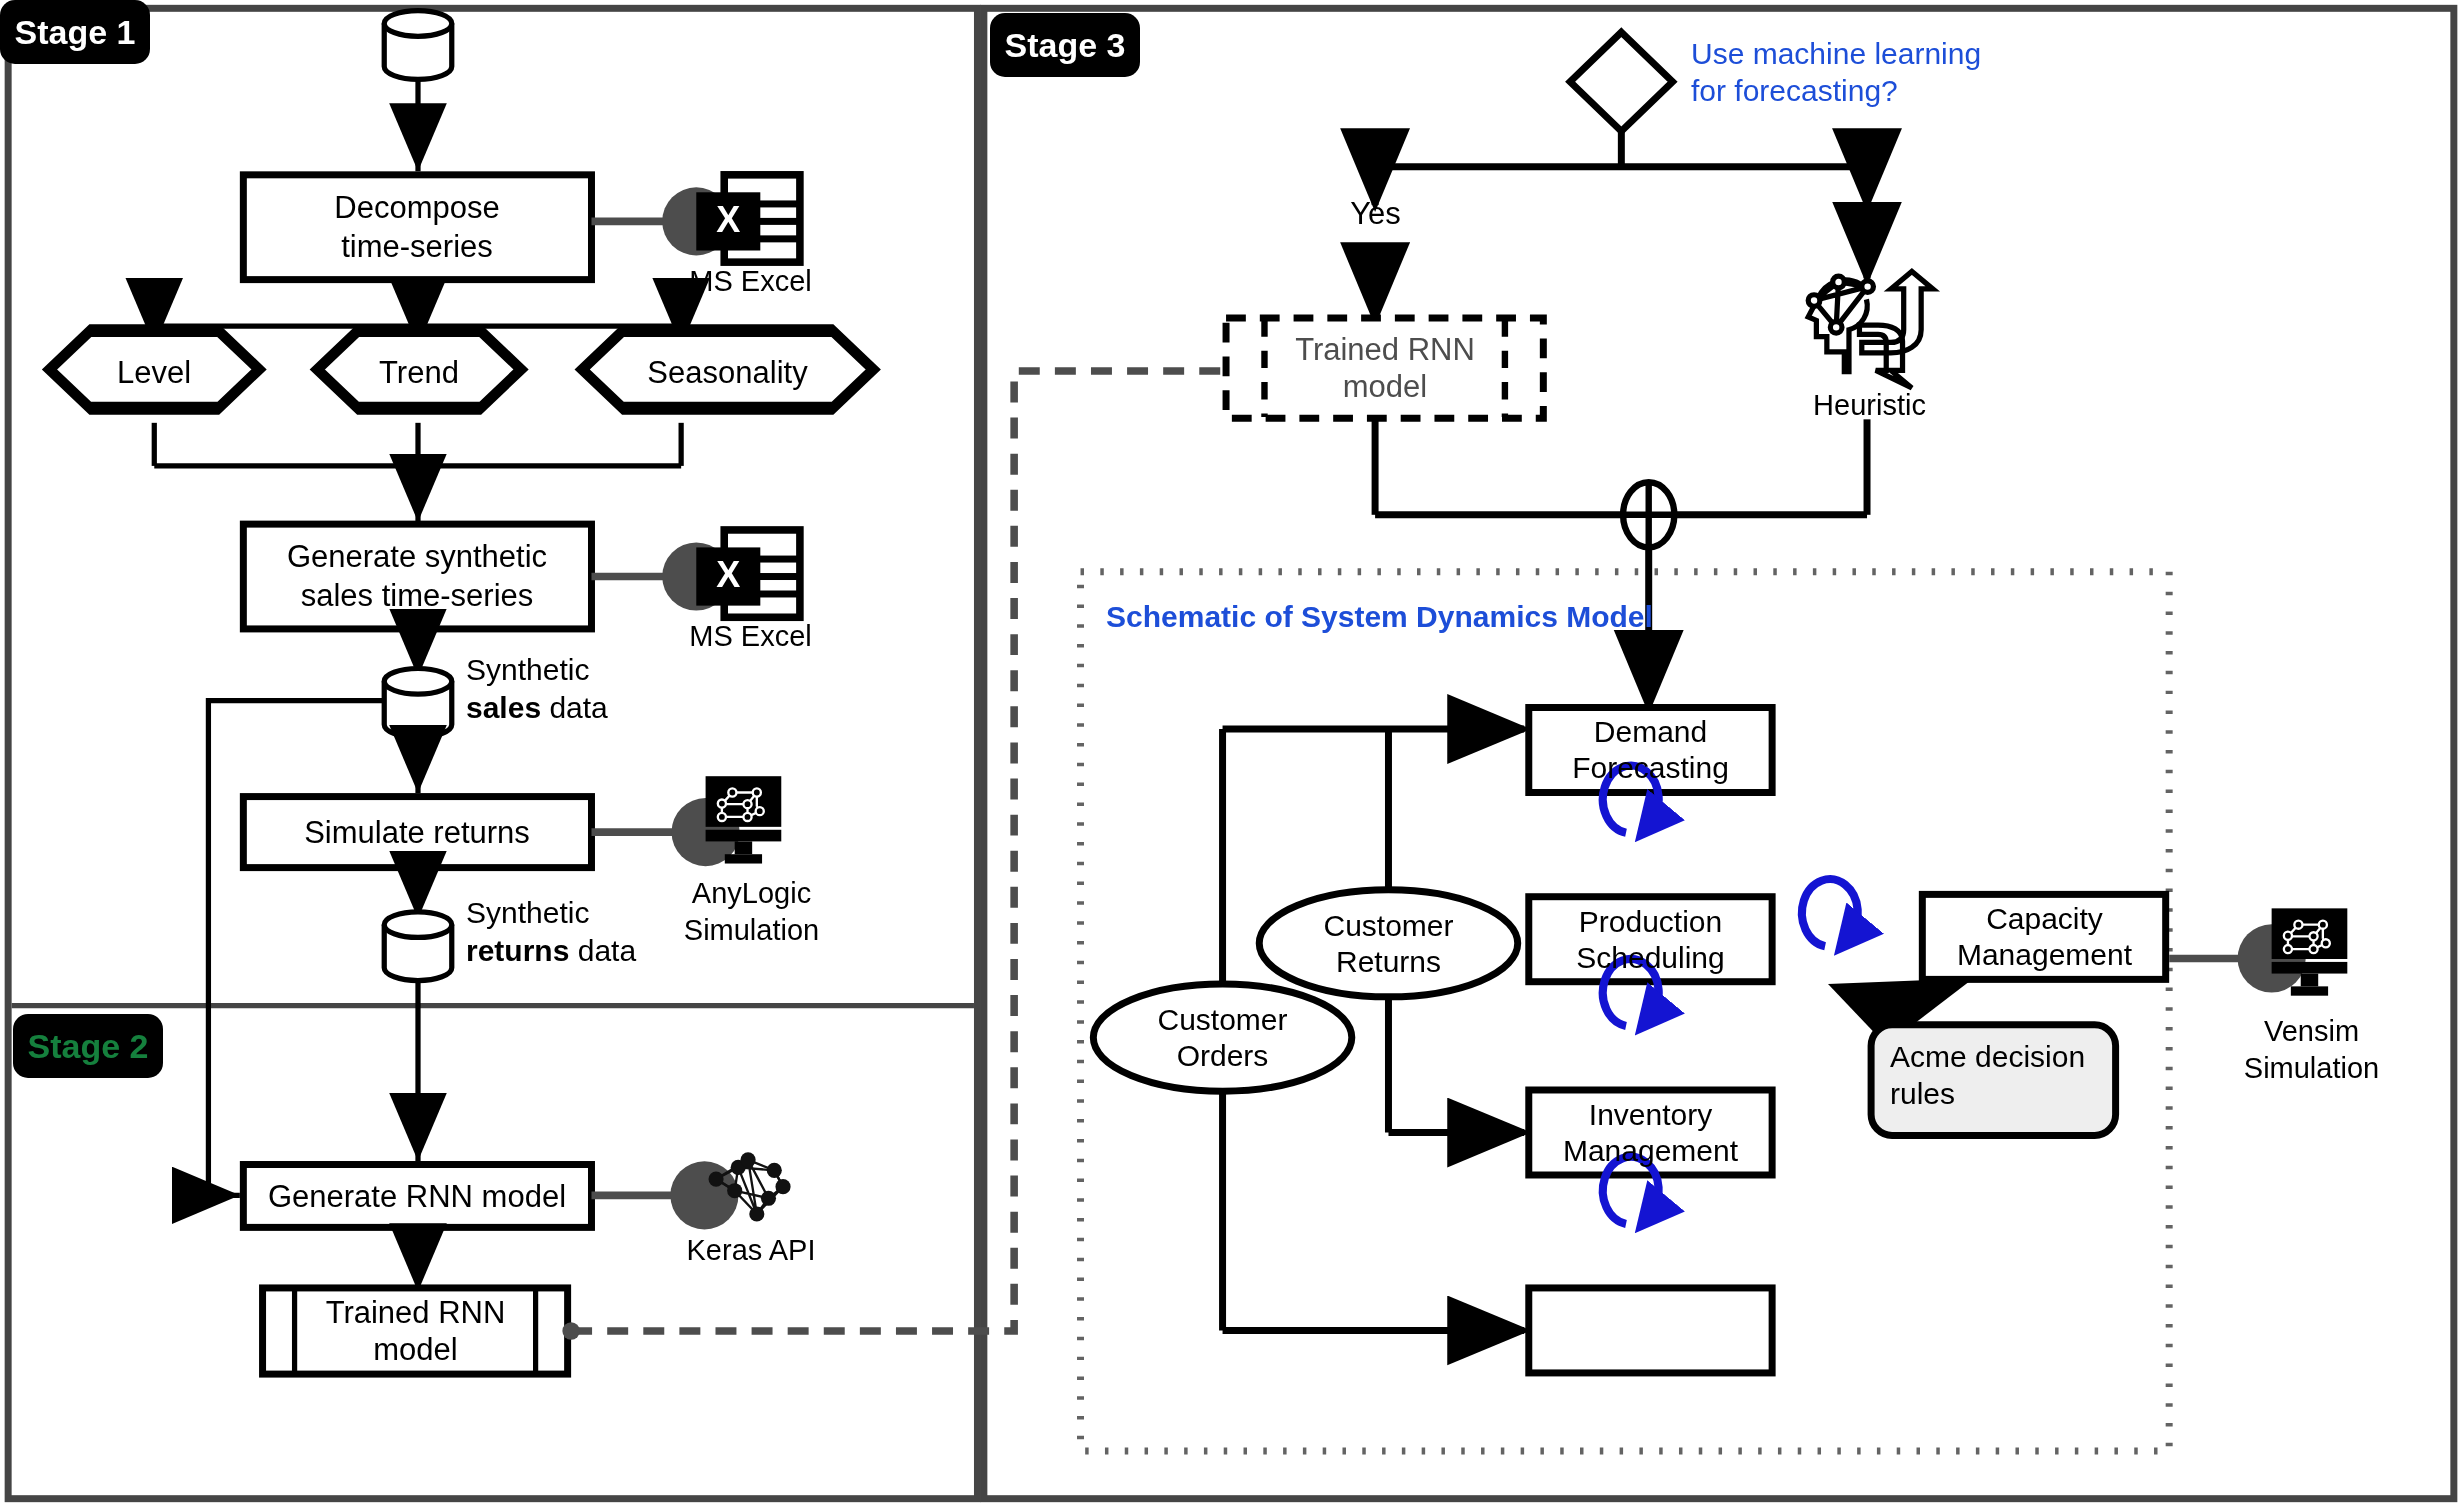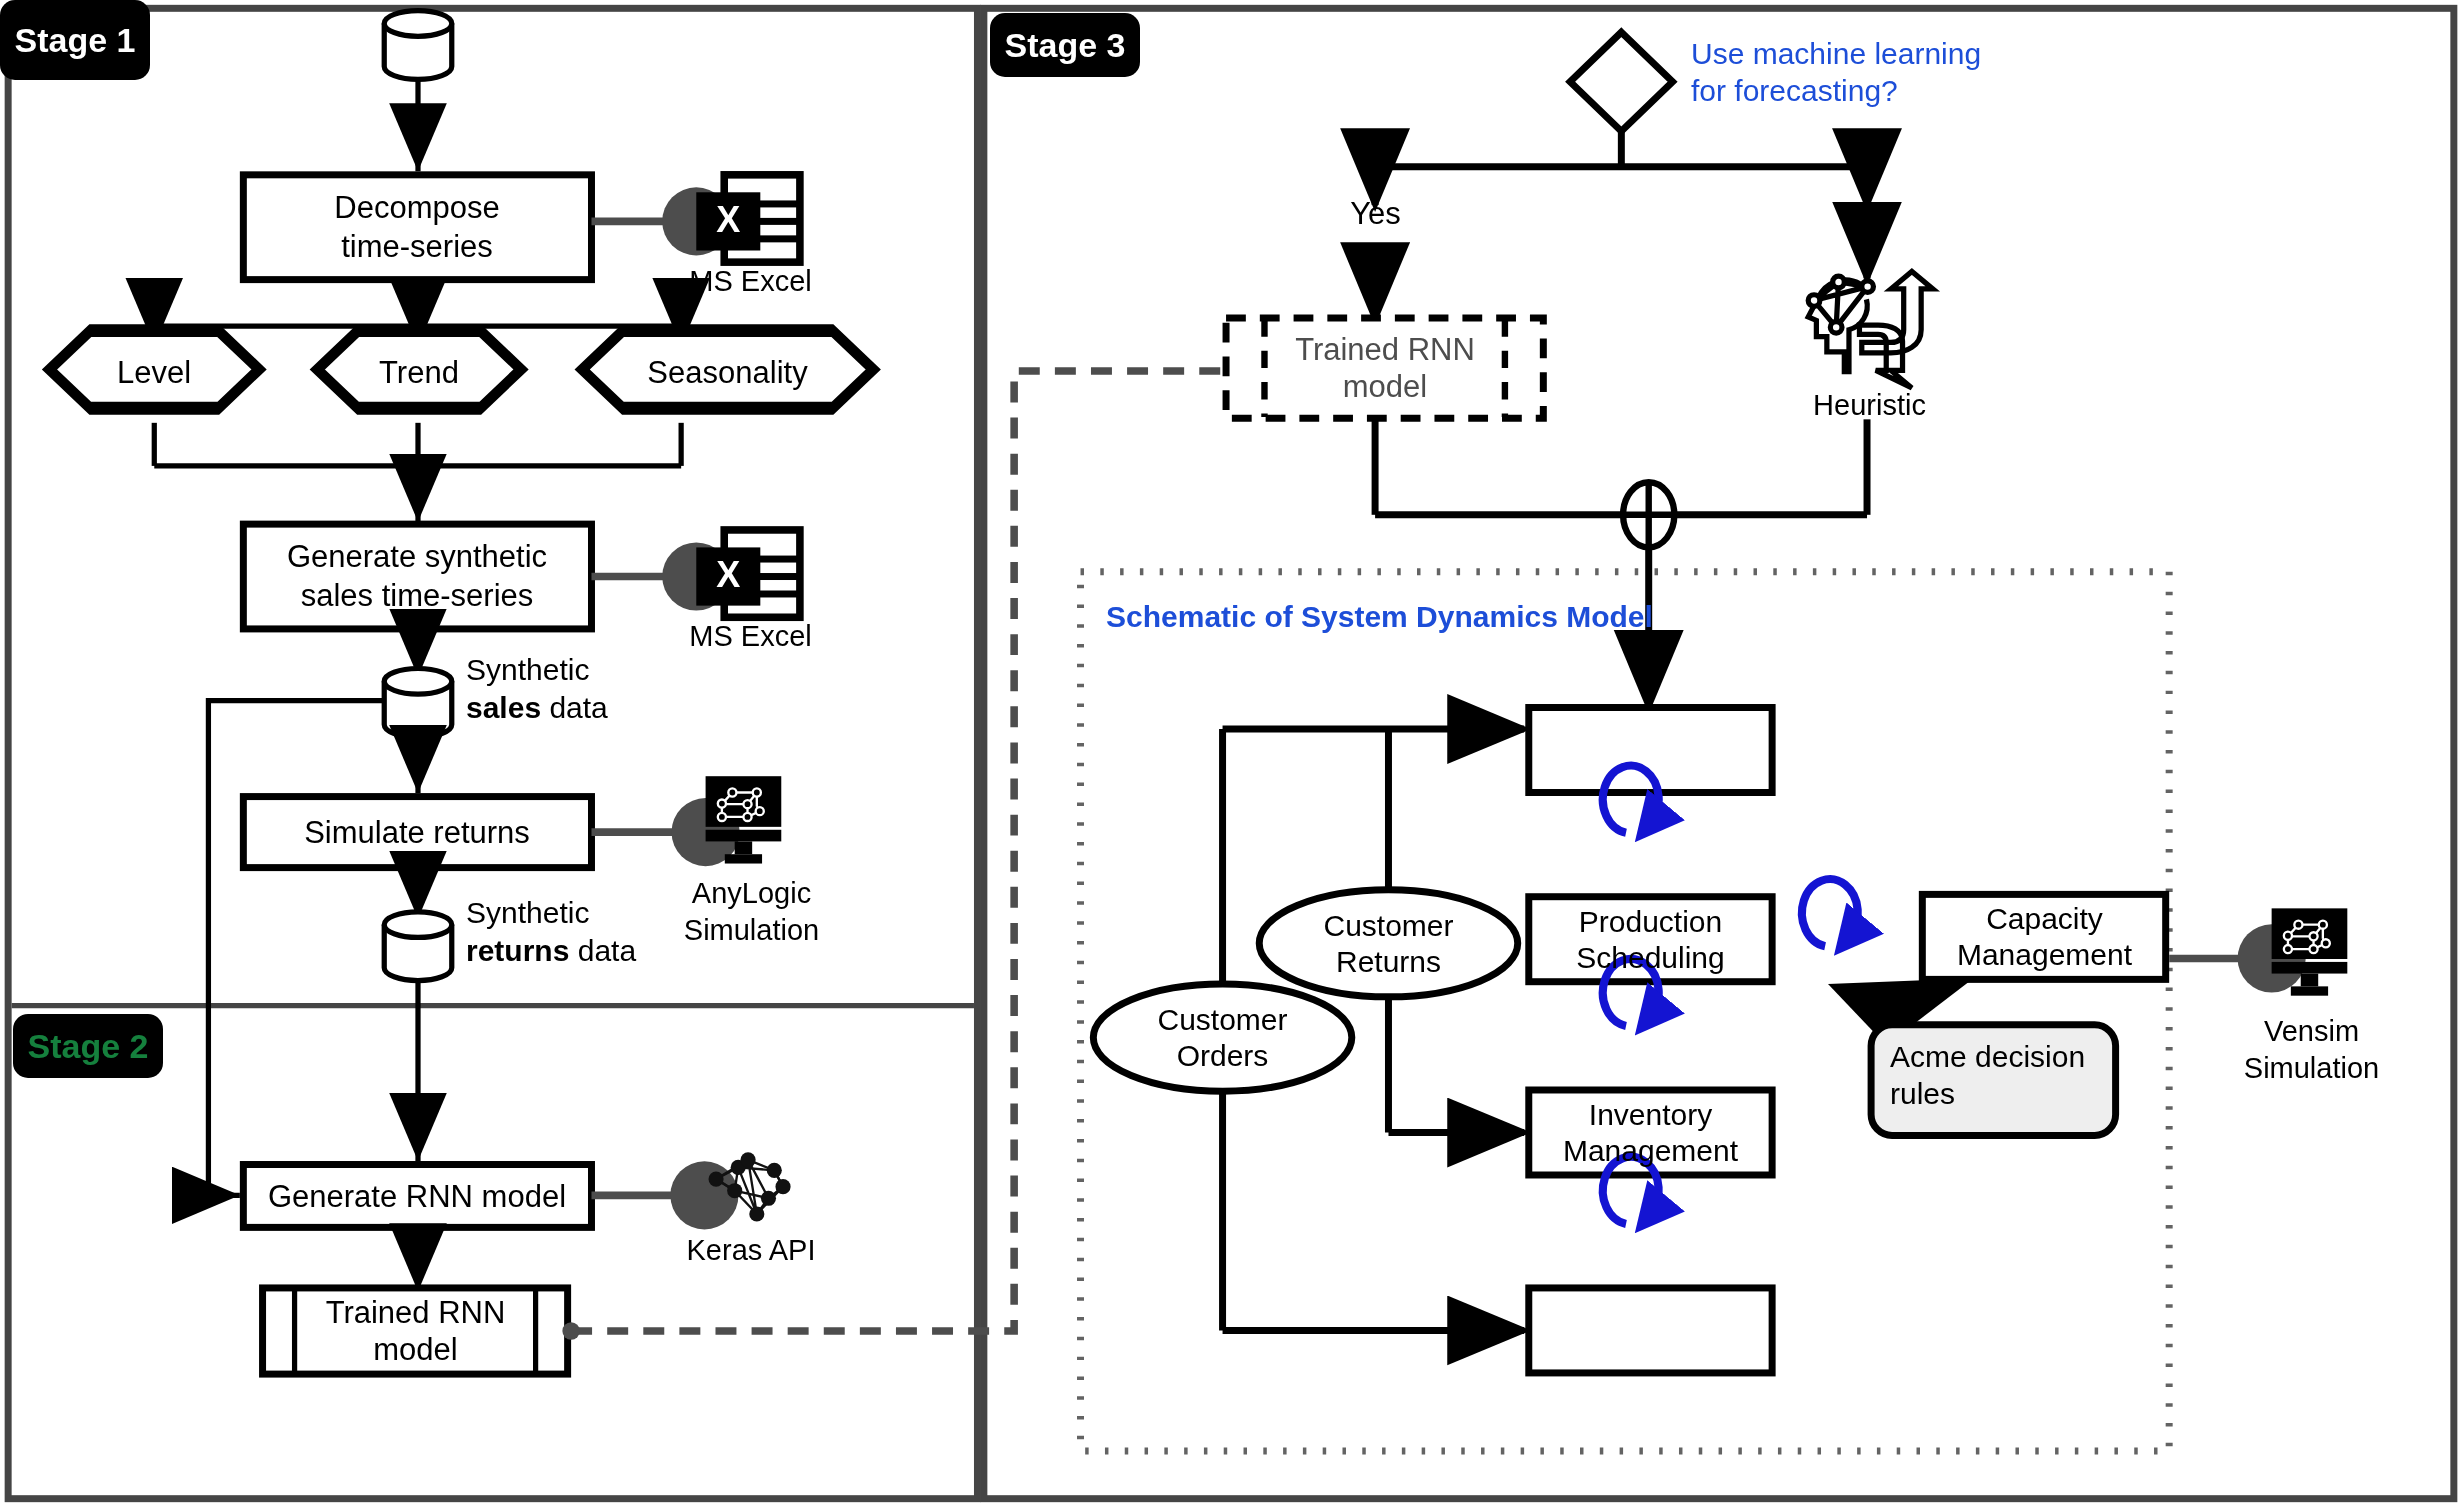--- a/index.html
+++ b/index.html
@@ -262,21 +262,21 @@
       <circle cx="28" cy="70" r="7" fill="#000"></circle>
           <circle cx="72" cy="70" r="7" fill="#000"></circle>
       <circle cx="93" cy="60" r="7" fill="#000"></circle>
     </g>
   </g>
 
   <rect x="3214" y="1760" width="420" height="190" rx="36" ry="36" fill="#eeeeee" stroke="#000" stroke-width="12"></rect>
 
 </svg>
 
-<div style="position:absolute;left:22;top:22;width:150px;height:80px;background:#000;
+<div style="position:absolute;left:22;top:22;width:150px;height:64px;background:#000;
             border-radius:15px;color:#fff;font-size:34px;font-weight:bold;
             display:flex;align-items:center;justify-content:center;">
   <span>Stage 1</span>
 </div>
 <div style="position:absolute;left:13px;top:1014px;width:150px;height:64px;background:#000;
             border-radius:15px;color:#15803d;font-size:34px;font-weight:bold;
             display:flex;align-items:center;justify-content:center;">
   <span>Stage 2</span>
 </div>
 <div style="position:absolute;left:990px;top:13px;width:150px;height:64px;background:#000;
@@ -354,20 +354,25 @@
             flex-direction:column;align-items:center;justify-content:center;font-size:31px;
             color:#4d4d4d;line-height:1.2;">
   <div>Trained RNN</div>
   <div>model</div>
 </div>
 
 <div style="position:absolute;left:1782px;top:389px;width:175px;text-align:center;font-size:29px;">Heuristic</div>
 
 <div style="position:absolute;left:1106px;top:600px;font-size:30px;font-weight:bold;color:#1d4ed8;">Schematic of System Dynamics Model</div>
 
+<div style="position:absolute;left:1529px;top:707px;width:243px;height:85px;display:flex;
+            flex-direction:column;align-items:center;justify-content:center;font-size:30px;line-height:1.2;">
+  <div>Demand</div>
+  <div>Forecasting</div>
+</div>
 <div style="position:absolute;left:1529px;top:897px;width:243px;height:85px;display:flex;
             flex-direction:column;align-items:center;justify-content:center;font-size:30px;line-height:1.2;">
   <div>Production</div>
   <div>Scheduling</div>
 </div>
 <div style="position:absolute;left:1529px;top:1090px;width:243px;height:85px;display:flex;
             flex-direction:column;align-items:center;justify-content:center;font-size:30px;line-height:1.2;">
   <div>Inventory</div>
   <div>Management</div>
 </div>

